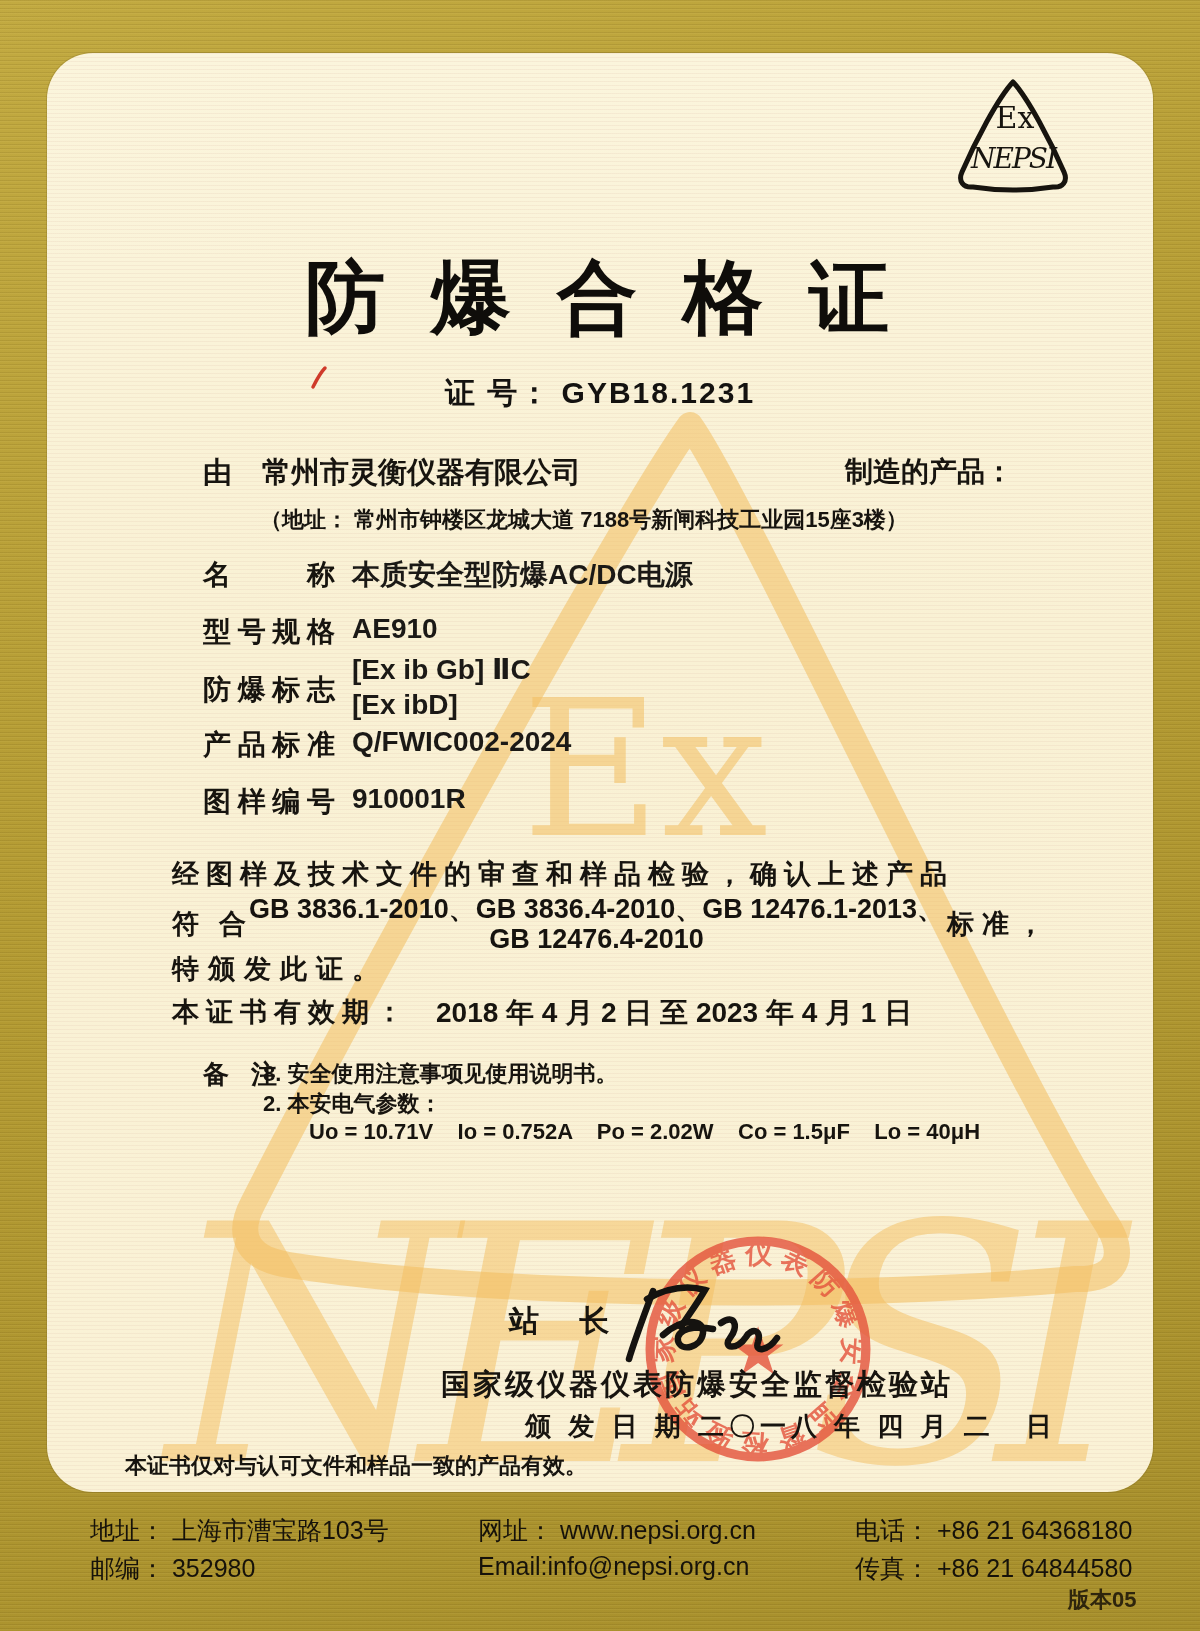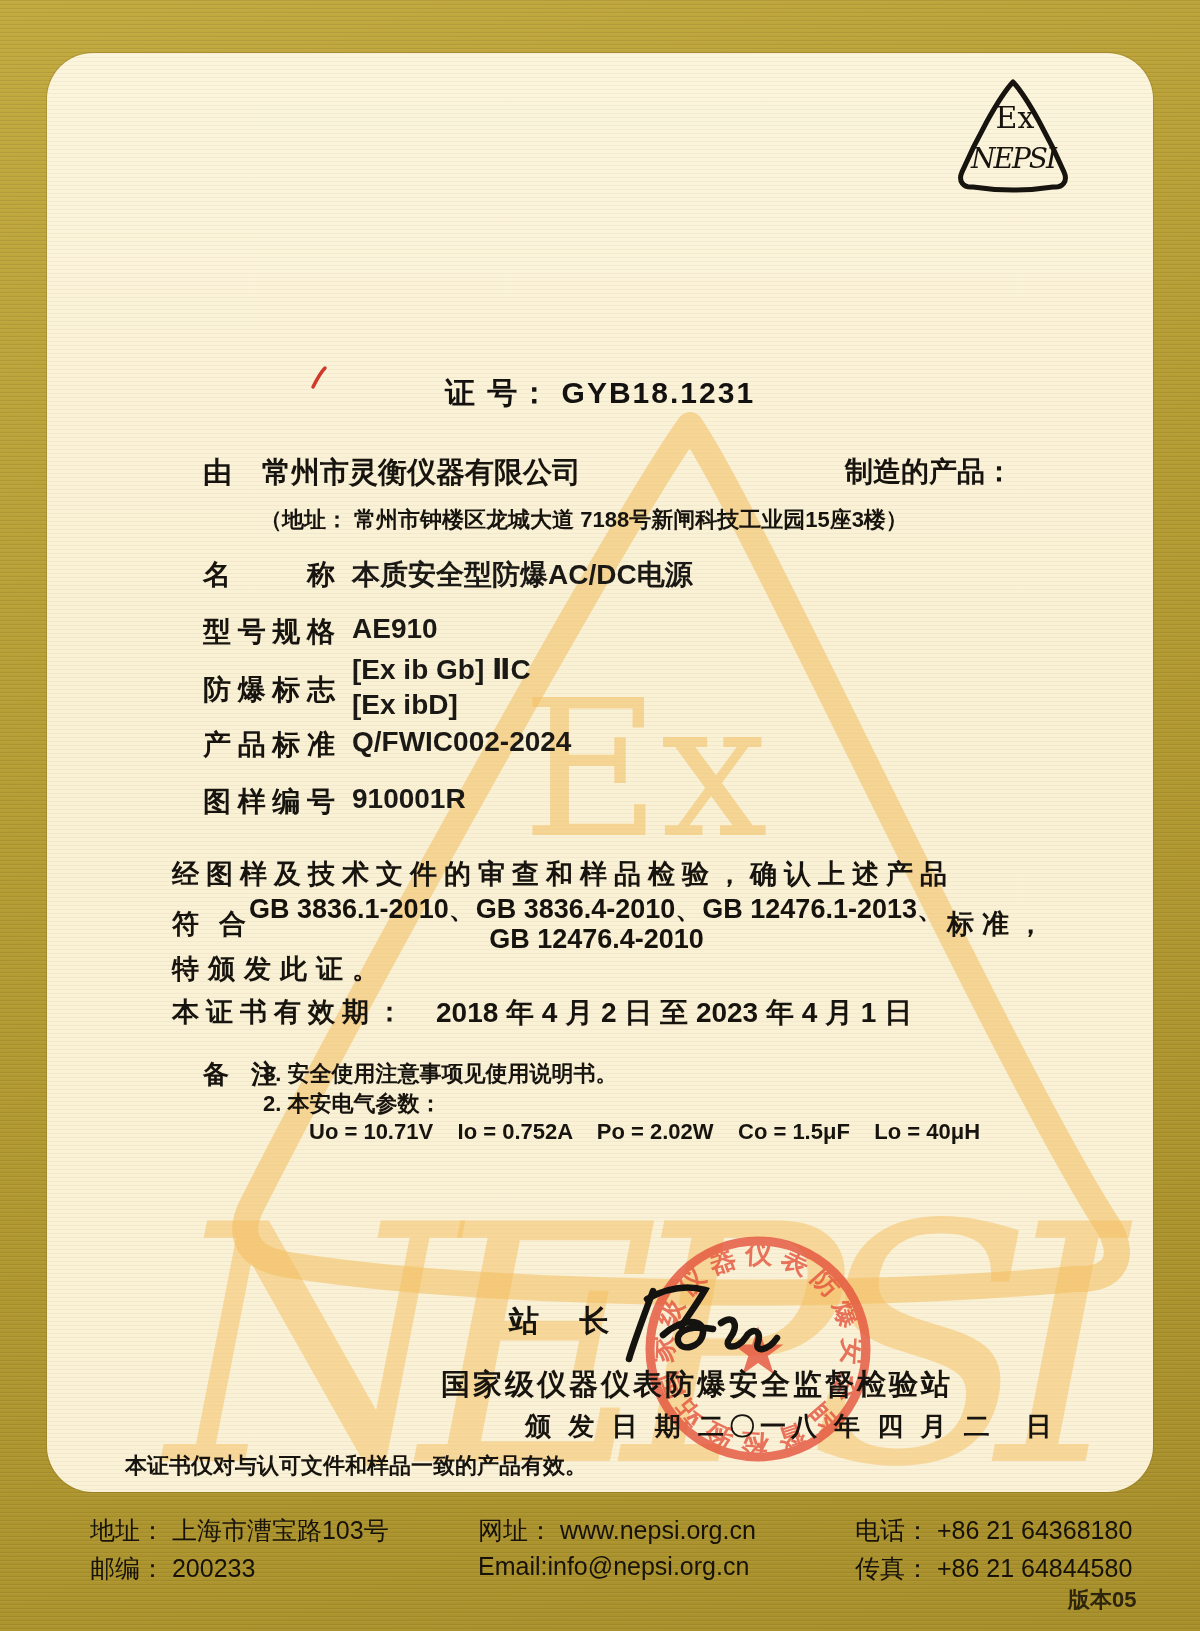--- a/index.html
+++ b/index.html
@@ -71,20 +71,21 @@
     <svg class="abs" style="left:906px;top:23px;" width="120" height="120" viewBox="0 0 120 120">
       <path d="M60 6 C75 22, 98 66, 111 96 C115 105, 110 112, 100 111 C74 115, 46 115, 20 111 C10 112, 5 105, 9 96 C22 66, 45 22, 60 6 Z" fill="none" stroke="#17140f" stroke-width="5" stroke-linejoin="round"></path>
       <text x="62" y="52" text-anchor="middle" font-family="'DejaVu Serif',serif" font-size="30" fill="#17140f">Ex</text>
       <text x="61" y="92" text-anchor="middle" font-family="'DejaVu Serif',serif" font-style="italic" font-size="28" fill="#17140f" textLength="86">NEPSI</text>
     </svg>
 
     <svg class="abs" style="left:262px;top:312px;" width="22" height="26" viewBox="0 0 22 26">
       <path d="M4 22 C8 14, 12 7, 16 3" stroke="#cf3a2a" stroke-width="3.5" fill="none" stroke-linecap="round"></path>
     </svg>
 
+    <div class="abs title cjk">防爆合格证</div>
 
     <div class="abs certno">
       <span>证 号：</span>
       <span>GYB18.1231</span>
     </div>
 
     <div class="abs byrow cjk">由</div>
     <div class="abs company cjk">常州市灵衡仪器有限公司</div>
     <div class="abs madeby cjk">制造的产品：</div>
     <div class="abs addr cjk">（地址： 常州市钟楼区龙城大道 7188号新闸科技工业园15座3楼）</div>
@@ -147,20 +148,20 @@
       </g>
     </svg>
 
     <div class="abs issuer cjk">国家级仪器仪表防爆安全监督检验站</div>
     <div class="abs issuedate cjk">颁 发 日 期 二〇一八 年 四 月 二　日</div>
     <div class="abs validnote cjk">本证书仅对与认可文件和样品一致的产品有效。</div>
 
   </div>
 
   <div class="footer-cell f-r1 f-c1">地址： 上海市漕宝路103号</div>
-  <div class="footer-cell f-r2 f-c1">邮编： 200233</div>
+  <div class="footer-cell f-r2 f-c1">邮编： 352980</div>
   <div class="footer-cell f-r1 f-c2">网址： www.nepsi.org.cn</div>
   <div class="footer-cell f-r2 f-c2">Email:info@nepsi.org.cn</div>
   <div class="footer-cell f-r1 f-c3">电话： +86 21 64368180</div>
   <div class="footer-cell f-r2 f-c3">传真： +86 21 64844580</div>
   <div class="version">版本05</div>
 
 </div>
 
 </body></html>

